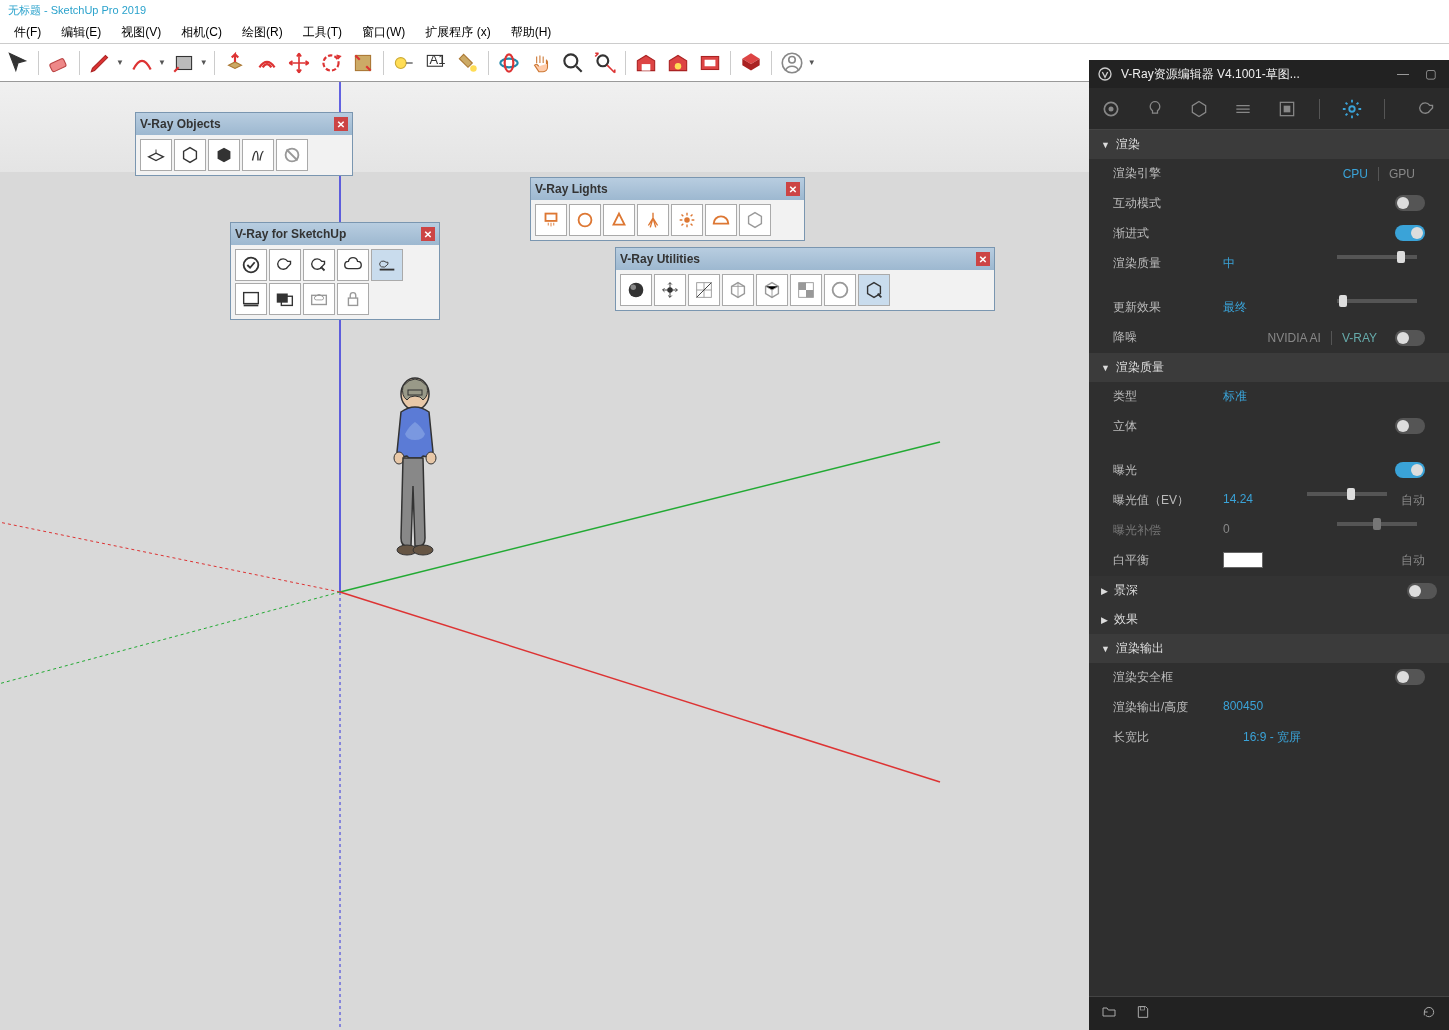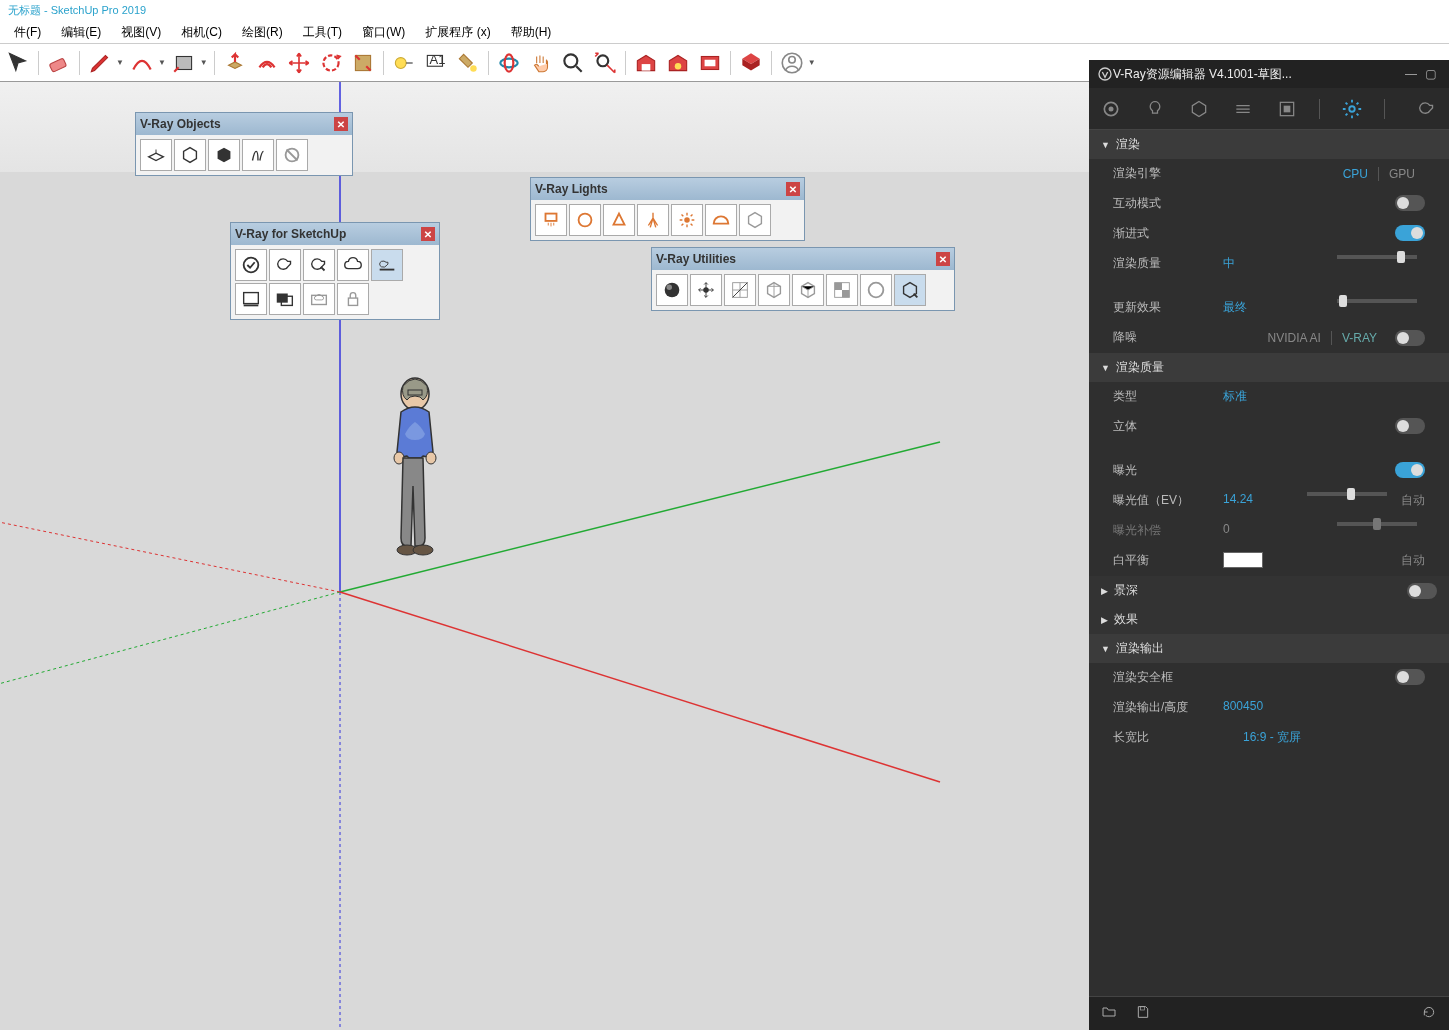--- a/index.html
+++ b/index.html
@@ -15,21 +15,21 @@
 .sky{position:absolute;top:0;left:0;right:0;height:90px;background:linear-gradient(#f0f0f0,#e4e4e4)}
 svg.axes{position:absolute;top:0;left:0;width:100%;height:100%}
 .person{position:absolute;left:375px;top:290px;width:80px;height:230px}
 .float-panel{position:absolute;background:#efefef;border:1px solid #7a96b0}
 .float-head{background:linear-gradient(#b8cde0,#9db8d0);height:22px;display:flex;align-items:center;justify-content:space-between;padding:0 4px;font-weight:bold;color:#333}
 .float-close{width:14px;height:14px;background:#c44;color:#fff;display:flex;align-items:center;justify-content:center;font-size:10px;cursor:pointer}
 .float-body{padding:4px;display:flex;flex-wrap:wrap;gap:2px;background:#f2f2f2}
 .fb{width:32px;height:32px;border:1px solid #aaa;background:#fff;display:flex;align-items:center;justify-content:center;cursor:pointer}
 .fb svg{width:22px;height:22px}
 .vray-panel{position:absolute;right:0;top:60px;width:360px;bottom:0;background:#2f2f2f;color:#ccc;display:flex;flex-direction:column}
-.vray-title{height:28px;background:#222;display:flex;align-items:center;padding:0 8px;gap:0}
+.vray-title{height:28px;background:#222;display:flex;align-items:center;padding:0 8px;gap:8px}
 .vray-title-text{flex:1;color:#eee;font-size:12px;white-space:nowrap;overflow:hidden;text-overflow:ellipsis}
 .vray-winbtn{width:20px;height:20px;color:#aaa;display:flex;align-items:center;justify-content:center;cursor:pointer}
 .vray-tabs{height:42px;background:#2a2a2a;display:flex;align-items:center;padding:0 10px;gap:20px;border-bottom:1px solid #444}
 .vray-tab{color:#888;cursor:pointer;display:flex;align-items:center;justify-content:center;width:24px;height:24px}
 .vray-tab.active{color:#3aa3d8}
 .vray-tabsep{width:1px;height:20px;background:#555}
 .vray-body{flex:1;overflow-y:auto;background:#2f2f2f}
 .vsection-head{background:#3b3b3b;padding:6px 12px;color:#ddd;cursor:pointer;display:flex;align-items:center;gap:6px}
 .vsection-head .arr{font-size:9px}
 .vrow{display:flex;align-items:flex-start;padding:6px 24px;min-height:30px}
@@ -369,21 +369,21 @@
           </svg>
         </div>
       <div class="fb">
           <svg viewBox="0 0 24 24">
             <path d="M12 4l7 4v8l-7 4-7-4V8z" fill="none" stroke="#999" stroke-width="1.5"></path>
           </svg>
         </div>
     </div>
   </div>
 
-  <div class="float-panel" style="left:651px;top:165px;width:304px">
+  <div class="float-panel" style="left:615px;top:165px;width:380px">
     <div class="float-head">
         <span>V-Ray Utilities</span>
         <div class="float-close">✕</div>
       </div>
     <div class="float-body">
       <div class="fb">
           <svg viewBox="0 0 24 24">
             <circle cx="12" cy="12" r="8" fill="#333"></circle>
             <circle cx="9" cy="9" r="3" fill="#888"></circle>
           </svg>

